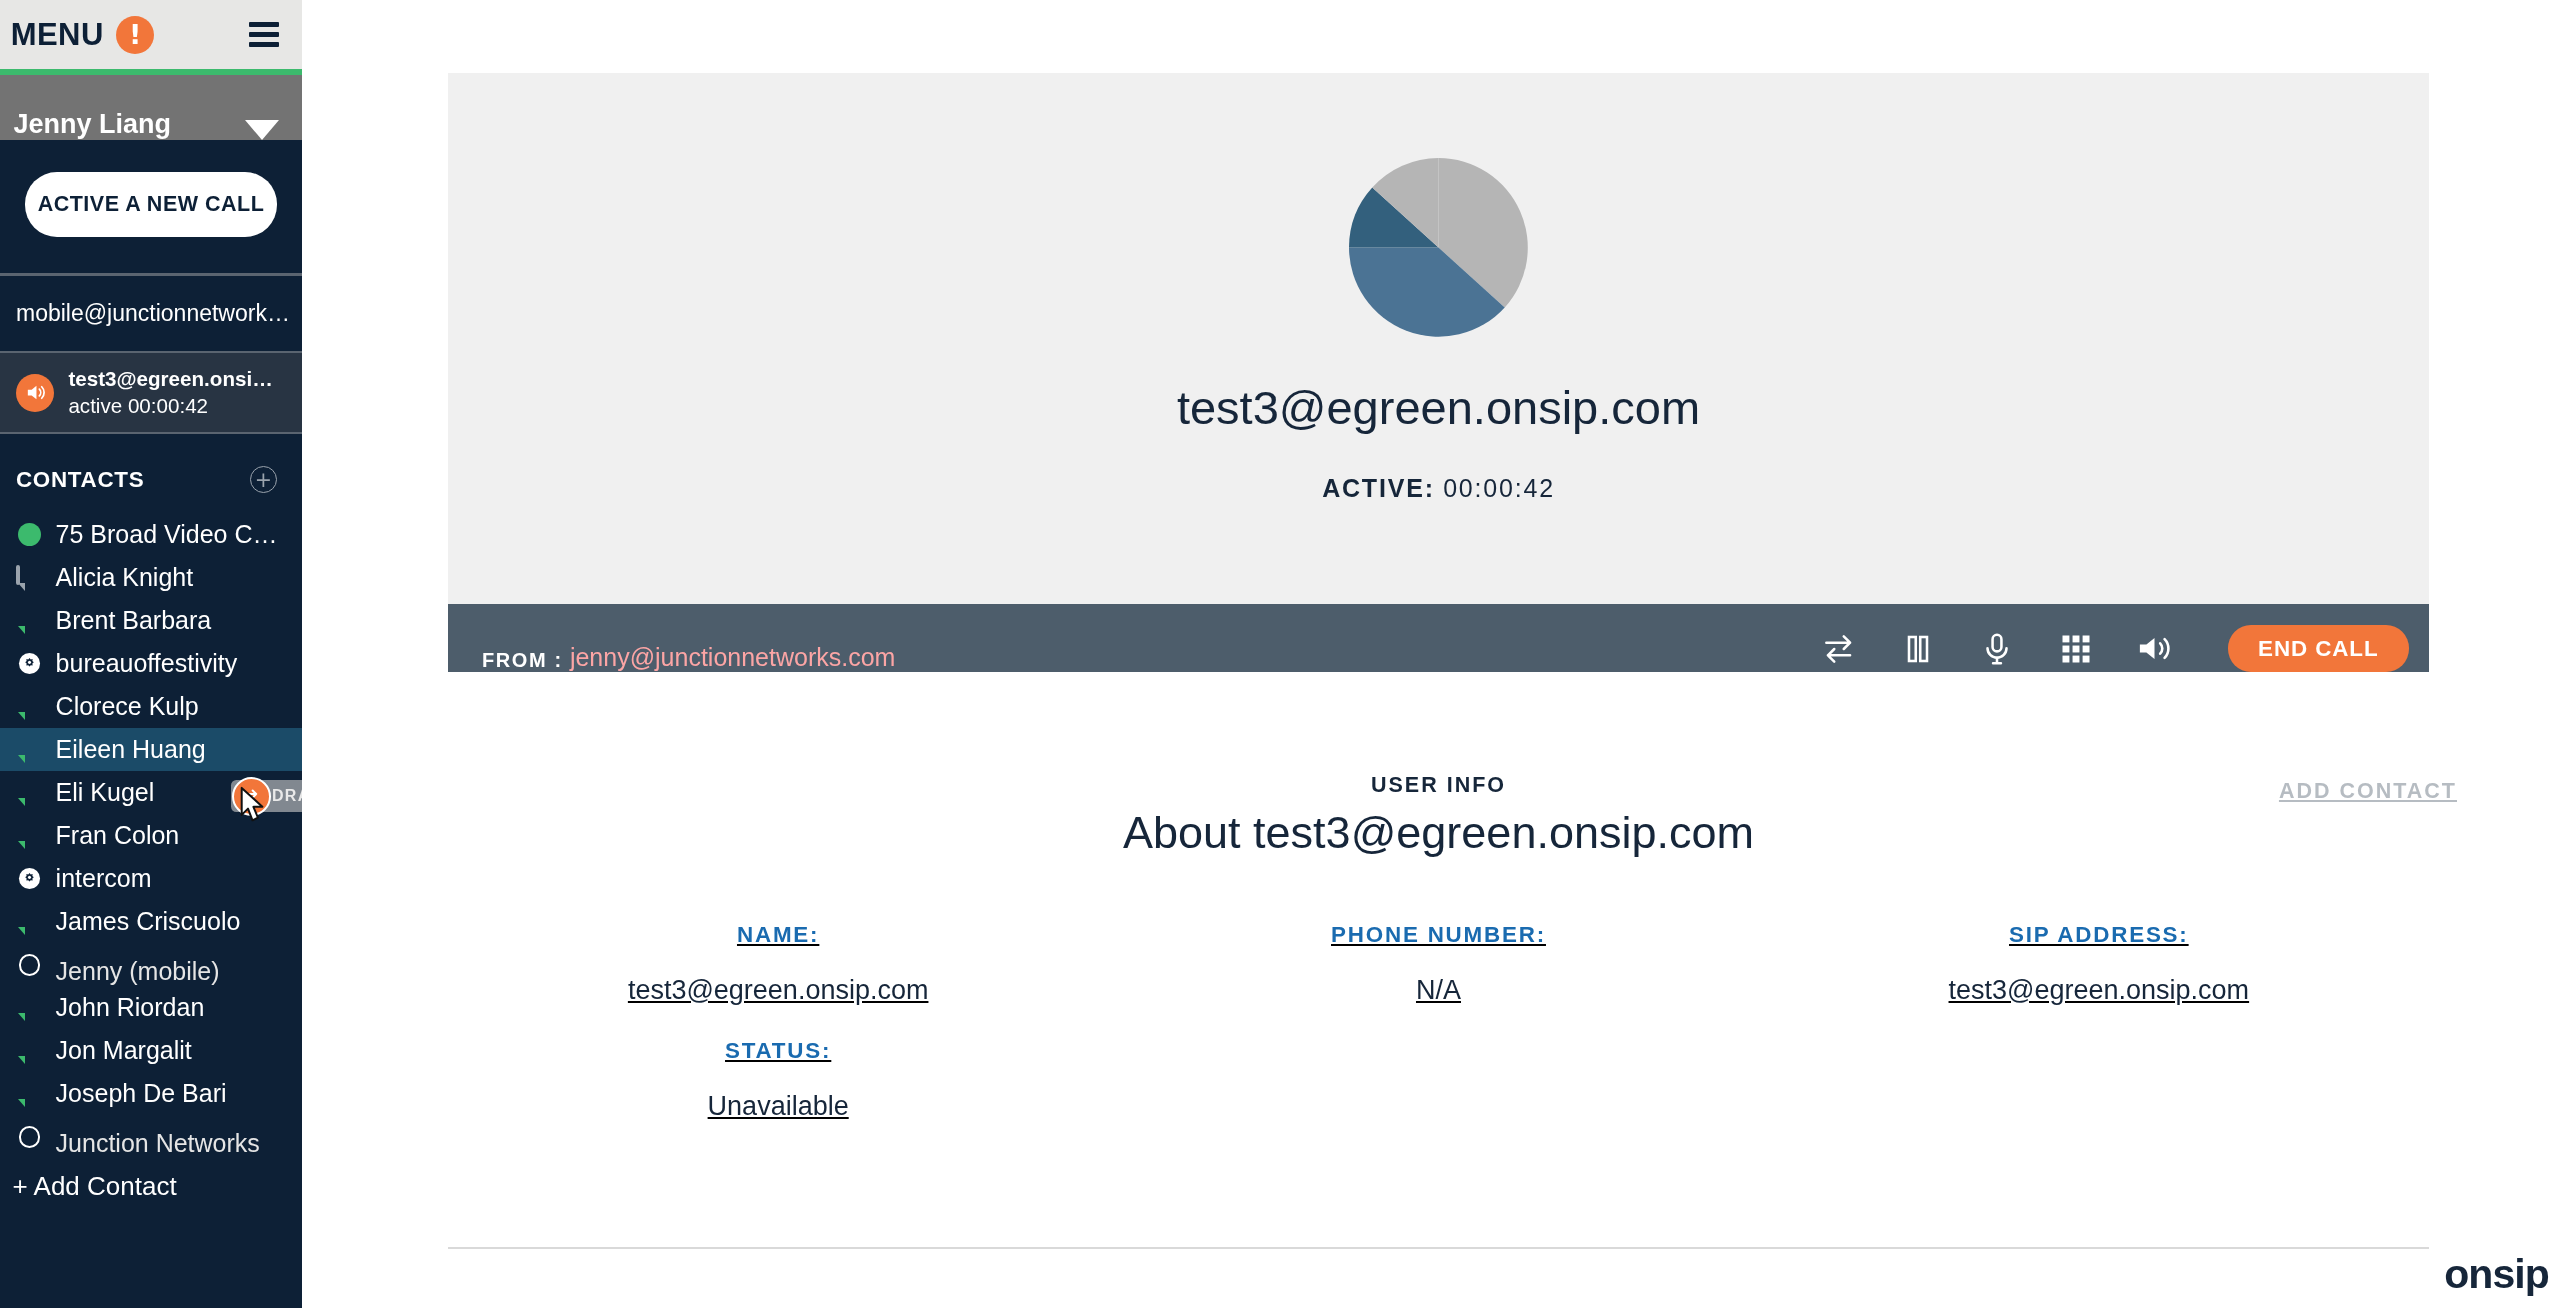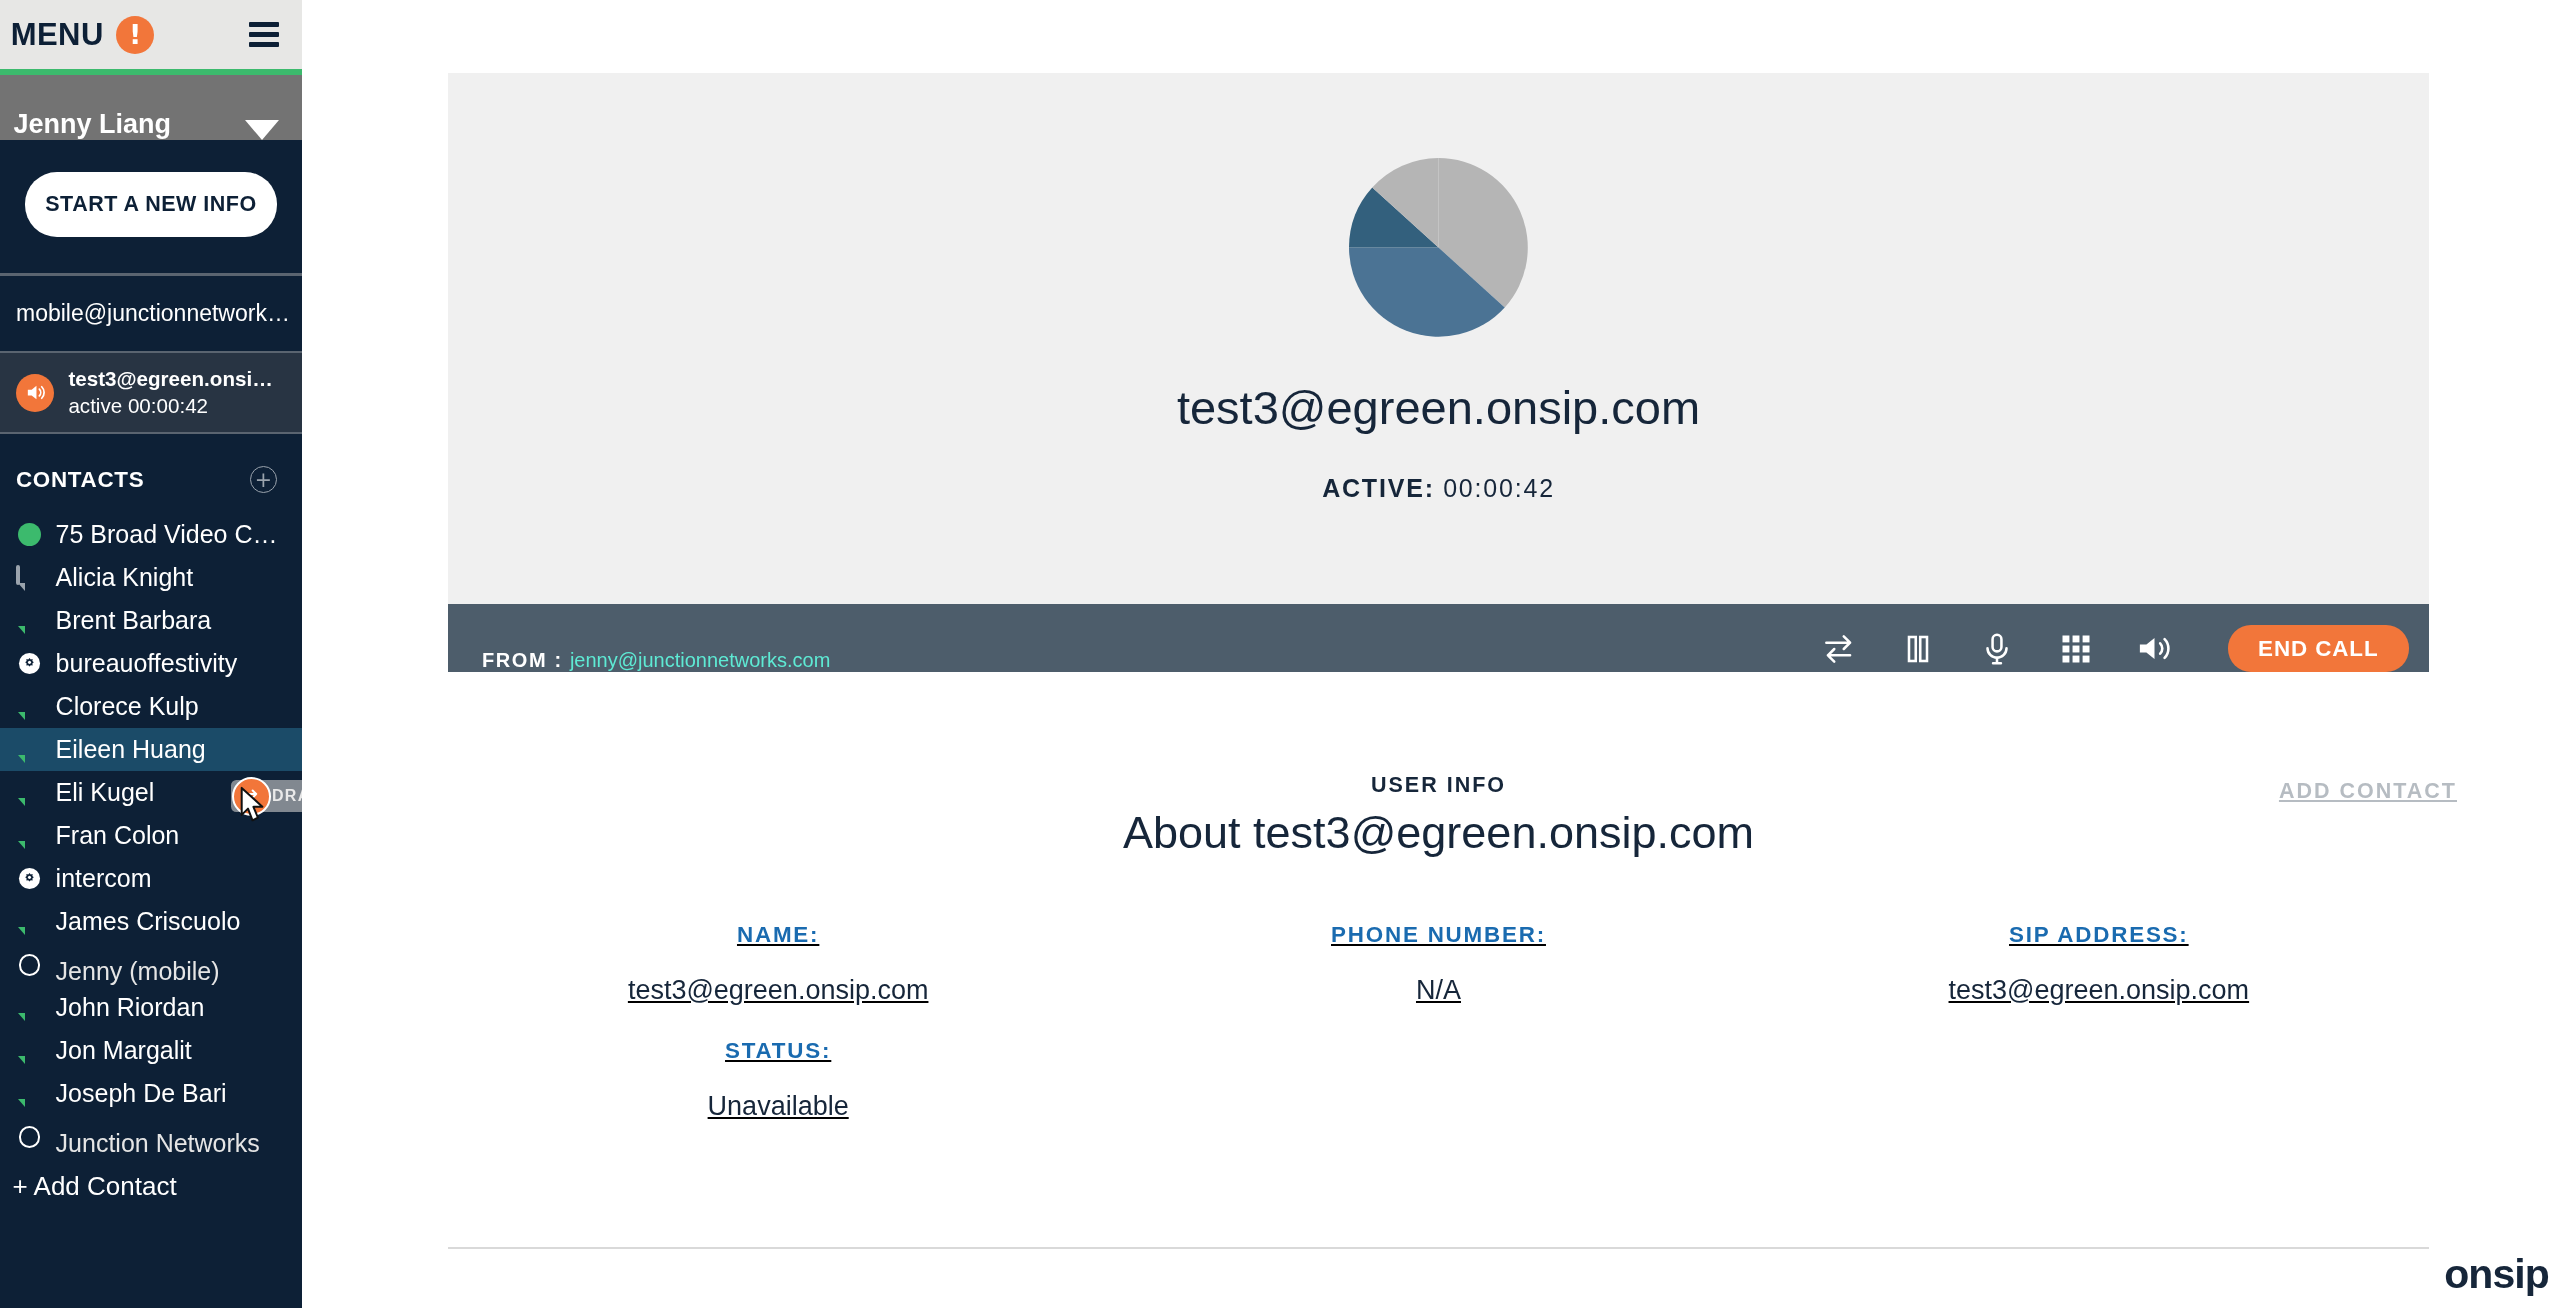--- a/index.html
+++ b/index.html
@@ -172,21 +172,21 @@
   .call-status .timer { font-weight: normal; letter-spacing: 1.8px; }
 
   .call-controls {
     position: absolute; left: 146px; top: 604px;
     width: 1981px; height: 68px;
     background: #4d5d6b;
     display: flex; align-items: flex-end;
     padding: 0 20px 0 34px;
   }
   .from-label { font-size: 20px; font-weight: bold; color: #fff; letter-spacing: 1.6px; }
-  .from-value { font-size: 20px; color: #5eead4; margin-left: 7.2px; }
+  .from-value { font-size: 25px; color: #fca5a5; margin-left: 7.2px; }
   .ctrl-group { margin-left: auto; display: flex; align-items: center; gap: 38px; }
   .ctrl-btn { width: 41px; height: 41px; display: flex; align-items: center; justify-content: center; cursor: pointer; }
   .end-call-btn {
     height: 47px; background: #f2763a; color: #fff;
     border: none; border-radius: 23px;
     padding: 0 30.5px; margin-left: 14.4px;
     font-size: 22.4px; font-weight: bold; letter-spacing: 0.9px;
     font-family: "Liberation Sans", sans-serif; cursor: pointer;
   }
 
@@ -239,21 +239,21 @@
       </span>
     </div>
     <div class="green-rule"></div>
 
     <div class="account-row">
       <span class="account-name">Jenny Liang</span>
       <span class="caret"></span>
     </div>
 
     <div class="new-call-wrap">
-      <button class="new-call-btn">START A NEW INFO</button>
+      <button class="new-call-btn">ACTIVE A NEW CALL</button>
     </div>
 
     <div class="hr-line"></div>
     <div class="identity-row">
       <span>mobile@junctionnetwork…</span>
     </div>
 
     <div class="active-call-row">
       <span class="speaker-dot">
         <svg width="23" height="23" viewBox="0 0 24 24" fill="none">

